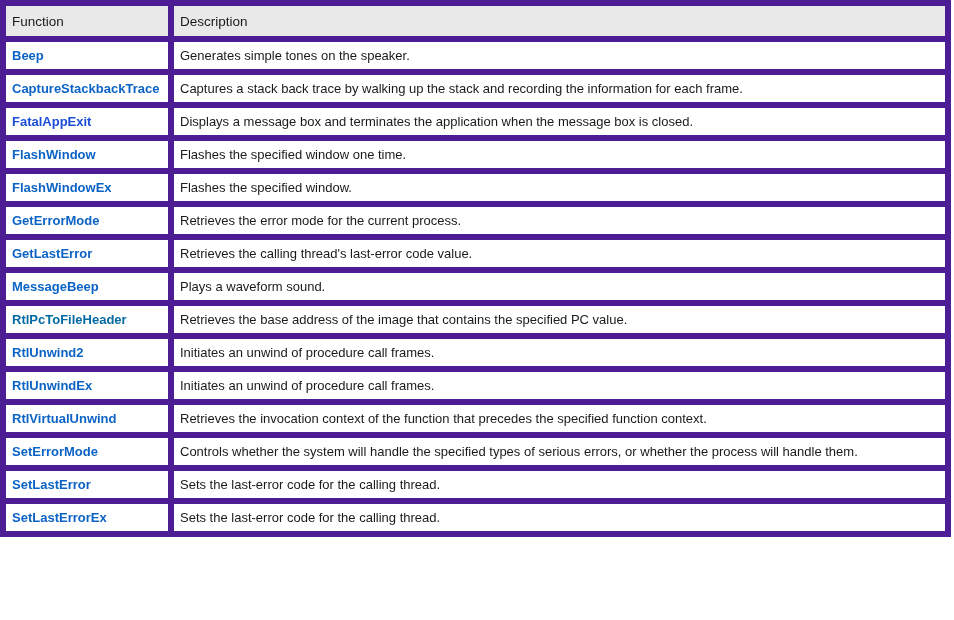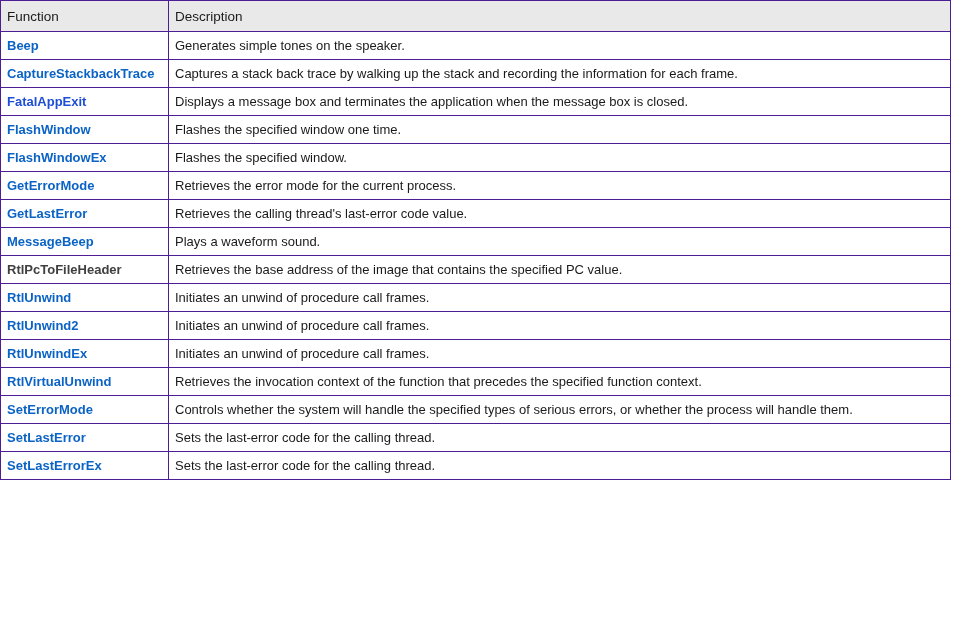--- a/index.html
+++ b/index.html
@@ -15,21 +15,21 @@
     background: #ffffff;
   }
   table.api-table {
     border-collapse: collapse;
     width: 951px;
     table-layout: fixed;
     font-size: 13px;
   }
   table.api-table th,
   table.api-table td {
-    border: 1px solid #4c1d95;
+    border: 6px solid #4c1d95;
     padding: 0 6px 0 6px;
     text-align: left;
     vertical-align: middle;
     overflow: hidden;
     white-space: nowrap;
   }
   table.api-table th {
     background: #e9e9e9;
     font-weight: 400;
     color: #1a1a1a;
@@ -90,26 +90,22 @@
         </tr>
         <tr>
           <td><a class="fn-link" style="color: rgb(11, 99, 197);">GetLastError</a></td>
           <td>Retrieves the calling thread's last-error code value.</td>
         </tr>
         <tr>
           <td><a class="fn-link" style="color: rgb(11, 99, 197);">MessageBeep</a></td>
           <td>Plays a waveform sound.</td>
         </tr>
         <tr>
-          <td><a class="fn-link" style="color: #404040;">RtlPcToFileHeader</a></td>
+          <td><a class="fn-link" style="color: #0369a1;">RtlPcToFileHeader</a></td>
           <td>Retrieves the base address of the image that contains the specified PC value.</td>
-        </tr>
-        <tr>
-          <td><a class="fn-link" style="color: rgb(11, 99, 197);">RtlUnwind</a></td>
-          <td>Initiates an unwind of procedure call frames.</td>
         </tr>
         <tr>
           <td><a class="fn-link" style="color: rgb(11, 99, 197);">RtlUnwind2</a></td>
           <td>Initiates an unwind of procedure call frames.</td>
         </tr>
         <tr>
           <td><a class="fn-link" style="color: rgb(11, 99, 197);">RtlUnwindEx</a></td>
           <td>Initiates an unwind of procedure call frames.</td>
         </tr>
         <tr>

